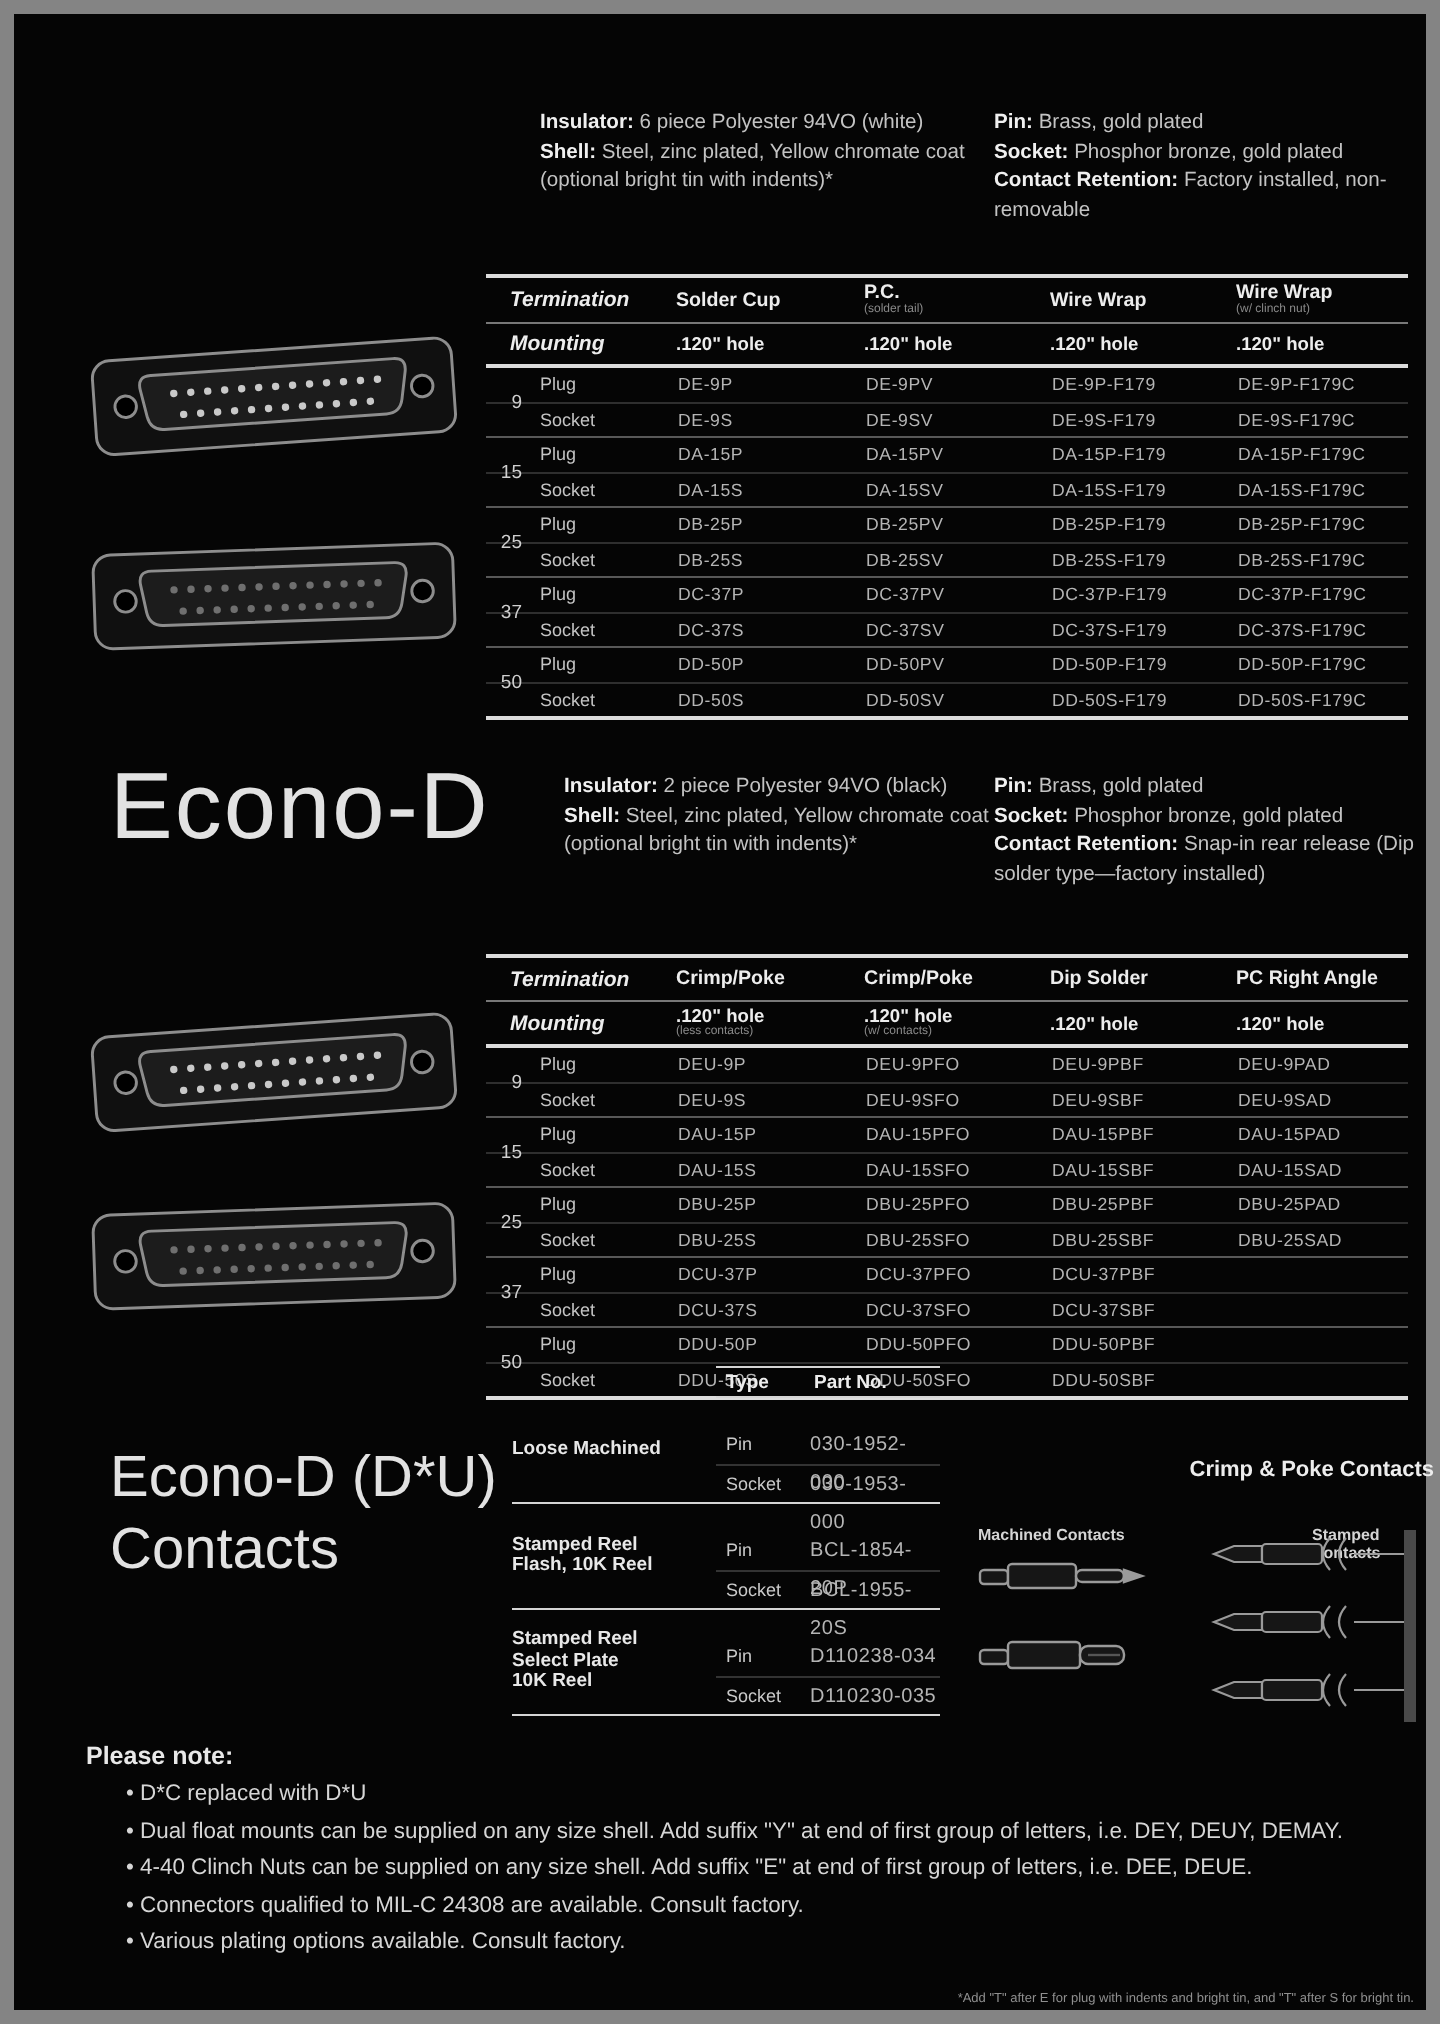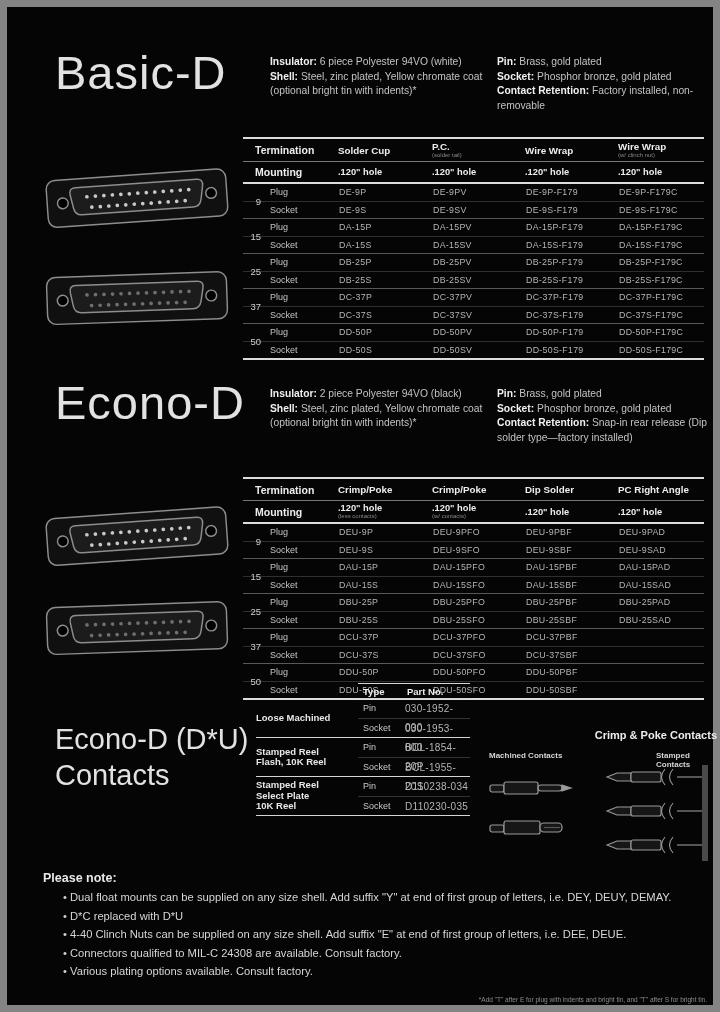--- a/index.html
+++ b/index.html
@@ -12,21 +12,21 @@
 
   .big-title { position:absolute; color:#e2e2e2; font-size:47px; font-weight:400; letter-spacing:1px; }
   #title-basic { left:48px; top:38px; }
   #title-econo { left:48px; top:368px; }
 
   .spec-col { position:absolute; font-size:10.3px; line-height:14.5px; color:#c3c3c3; }
   .spec-col p { margin:0; }
   .spec-col b { color:#f0f0f0; font-weight:bold; }
   #spec-basic-left  { left:263px; top:48px;  width:232px; }
   #spec-basic-right { left:490px; top:48px;  width:216px; }
-  #spec-econo-left  { left:263px; top:380px; width:232px; }
+  #spec-econo-left  { left:275px; top:380px; width:232px; }
   #spec-econo-right { left:490px; top:380px; width:216px; }
 
   
   .conn { position:absolute; width:196px; height:88px; }
   #conn1 { left:34px; top:148px; transform:rotate(-4deg); }
   #conn2 { left:34px; top:248px; transform:rotate(-2deg); }
   #conn3 { left:34px; top:486px; transform:rotate(-4deg); }
   #conn4 { left:34px; top:578px; transform:rotate(-2deg); }
 
   
@@ -34,21 +34,21 @@
   #parts-basic { left:236px; top:130px; }
   #parts-econo { left:236px; top:470px; }
   .pt-row { display:grid; grid-template-columns:88px 94px 93px 93px 93px; }
   .pt-head { border-top:2px solid #dcdcdc; border-bottom:2px solid #dcdcdc; }
   .pt-hrow1 { border-bottom:1px solid #787878; min-height:22px; align-items:center; }
   .pt-hrow2 { min-height:20px; align-items:center; }
   .pt-hcell { padding:2px 2px 2px 7px; }
   .pt-hname { font-weight:bold; font-size:9.8px; color:#ededed; }
   .pt-hole  { font-weight:bold; font-size:9.3px; color:#ededed; }
   .pt-hnote { font-size:6px; color:#8a8a8a; line-height:7px; }
-  .pt-term  { font-weight:bold; font-size:10.5px; color:#ededed; padding-left:12px; }
+  .pt-term  { font-style:italic; font-weight:bold; font-size:10.5px; color:#ededed; padding-left:12px; }
   .pt-body { border-bottom:2px solid #dcdcdc; }
   .pt-grp { position:relative; border-bottom:1px solid #585858; }
   .pt-grp:last-child { border-bottom:none; }
   .pt-drow { height:17px; line-height:17px; }
   .pt-drow + .pt-drow { border-top:1px solid #2f2f2f; }
   .pt-size { position:absolute; left:0; top:0; height:100%; width:18px; display:flex;
     align-items:center; justify-content:flex-end; font-size:9.5px; color:#cfcfcf; }
   .pt-type { padding-left:27px; font-size:9px; color:#c4c4c4; }
   .pt-part { padding-left:8px; font-size:8.8px; letter-spacing:0.3px; color:#b5b5b5; }
 
@@ -58,51 +58,50 @@
   #contacts-t2 { top:752px; }
 
   
   .ctable { position:absolute; left:249px; top:676px; width:214px; font-size:9.5px; color:#c0c0c0; }
   .ct-head { margin-left:102px; display:grid; grid-template-columns:44px 68px; height:16px; line-height:15px;
     border-top:1.5px solid #d5d5d5; border-bottom:1.5px solid #d5d5d5; }
   .ct-hcell { font-weight:bold; color:#ededed; padding-left:5px; font-size:9.5px; }
   .ct-grp { display:flex; border-bottom:1.5px solid #d5d5d5; }
   .ct-lbl { width:102px; display:flex; flex-direction:column; justify-content:center;
     font-weight:bold; color:#e8e8e8; font-size:9.5px; line-height:10.5px; padding-right:4px; }
-  .ct-rows { flex:1; }
+  .ct-rows { flex:1;margin-top:14px; }
   .ct-drow { display:grid; grid-template-columns:44px 68px; height:19px; line-height:19px; }
   .ct-drow + .ct-drow { border-top:1px solid #333; }
   .ct-type { padding-left:5px; color:#c9c9c9; font-size:9px; }
   .ct-part { padding-left:3px; color:#b5b5b5; font-size:10px; letter-spacing:0.3px; }
 
   
   .crimp-title { position:absolute; left:480px; top:722px; width:230px; text-align:right;
     font-weight:bold; font-size:11px; color:#ededed; }
-  .draw-label { position:absolute; font-size:8px; font-weight:bold; color:#d5d5d5; }
+  .draw-label { position:absolute; font-size:8px; font-weight:bold; color:#d5d5d5;margin-top:12px; }
   #lbl-machined { left:482px; top:744px; }
   #lbl-stamped  { left:605px; top:744px;padding-left:44px; }
   #draw-machined { position:absolute; left:478px; top:756px; width:112px; height:100px; }
   #draw-stamped  { position:absolute; left:592px; top:752px; width:118px; height:108px; }
 
   
   .notes-title { position:absolute; left:36px; top:864px; font-size:12.5px; font-weight:bold; color:#e8e8e8; }
   .notes-list { position:absolute; left:56px; top:884px; width:612px; list-style:none; }
   .notes-list li { font-size:11.2px; line-height:13.5px; color:#d6d6d6; margin-bottom:5px; }
   .notes-list li::before { content:"• "; color:#d6d6d6; }
 
   .footnote { position:absolute; left:380px; top:989px; width:320px; text-align:right;
     font-size:6.5px; color:#8f8f8f; }
 </style>
 </head>
 <body>
 
 <div class="page">
 
 
-  <div class="big-title" id="title-basic">Basic-D</div>
   <div class="spec-col" id="spec-basic-left">
       <p class="spec-line"><b>Insulator:</b><span> 6 piece Polyester 94VO (white)</span></p>
       <p class="spec-line"><b>Shell:</b><span> Steel, zinc plated, Yellow chromate coat (optional bright tin with indents)*</span></p>
     </div>
   <div class="spec-col" id="spec-basic-right">
       <p class="spec-line"><b>Pin:</b><span> Brass, gold plated</span></p>
       <p class="spec-line"><b>Socket:</b><span> Phosphor bronze, gold plated</span></p>
       <p class="spec-line"><b>Contact Retention:</b><span> Factory installed, non-removable</span></p>
     </div>
 
@@ -605,22 +604,22 @@
           <rect x="32" y="81" width="30" height="10" rx="2"></rect>
           <path d="M66 78 q-7 8 0 16 M74 78 q-7 8 0 16" fill="none"></path>
           <line x1="78" y1="86" x2="103" y2="86"></line>
         </g>
       </g>
     </svg>
   </div>
 
   <div class="notes-title">Please note:</div>
   <ul class="notes-list" id="notes-list">
+      <li>D*C replaced with D*U</li>
       <li>Dual float mounts can be supplied on any size shell. Add suffix "Y" at end of first group of letters, i.e. DEY, DEUY, DEMAY.</li>
-      <li>D*C replaced with D*U</li>
       <li>4-40 Clinch Nuts can be supplied on any size shell. Add suffix "E" at end of first group of letters, i.e. DEE, DEUE.</li>
       <li>Connectors qualified to MIL-C 24308 are available. Consult factory.</li>
       <li>Various plating options available. Consult factory.</li>
     </ul>
 
   <div class="footnote">*Add "T" after E for plug with indents and bright tin, and "T" after S for bright tin.</div>
 
 </div>
 
 </body></html>

